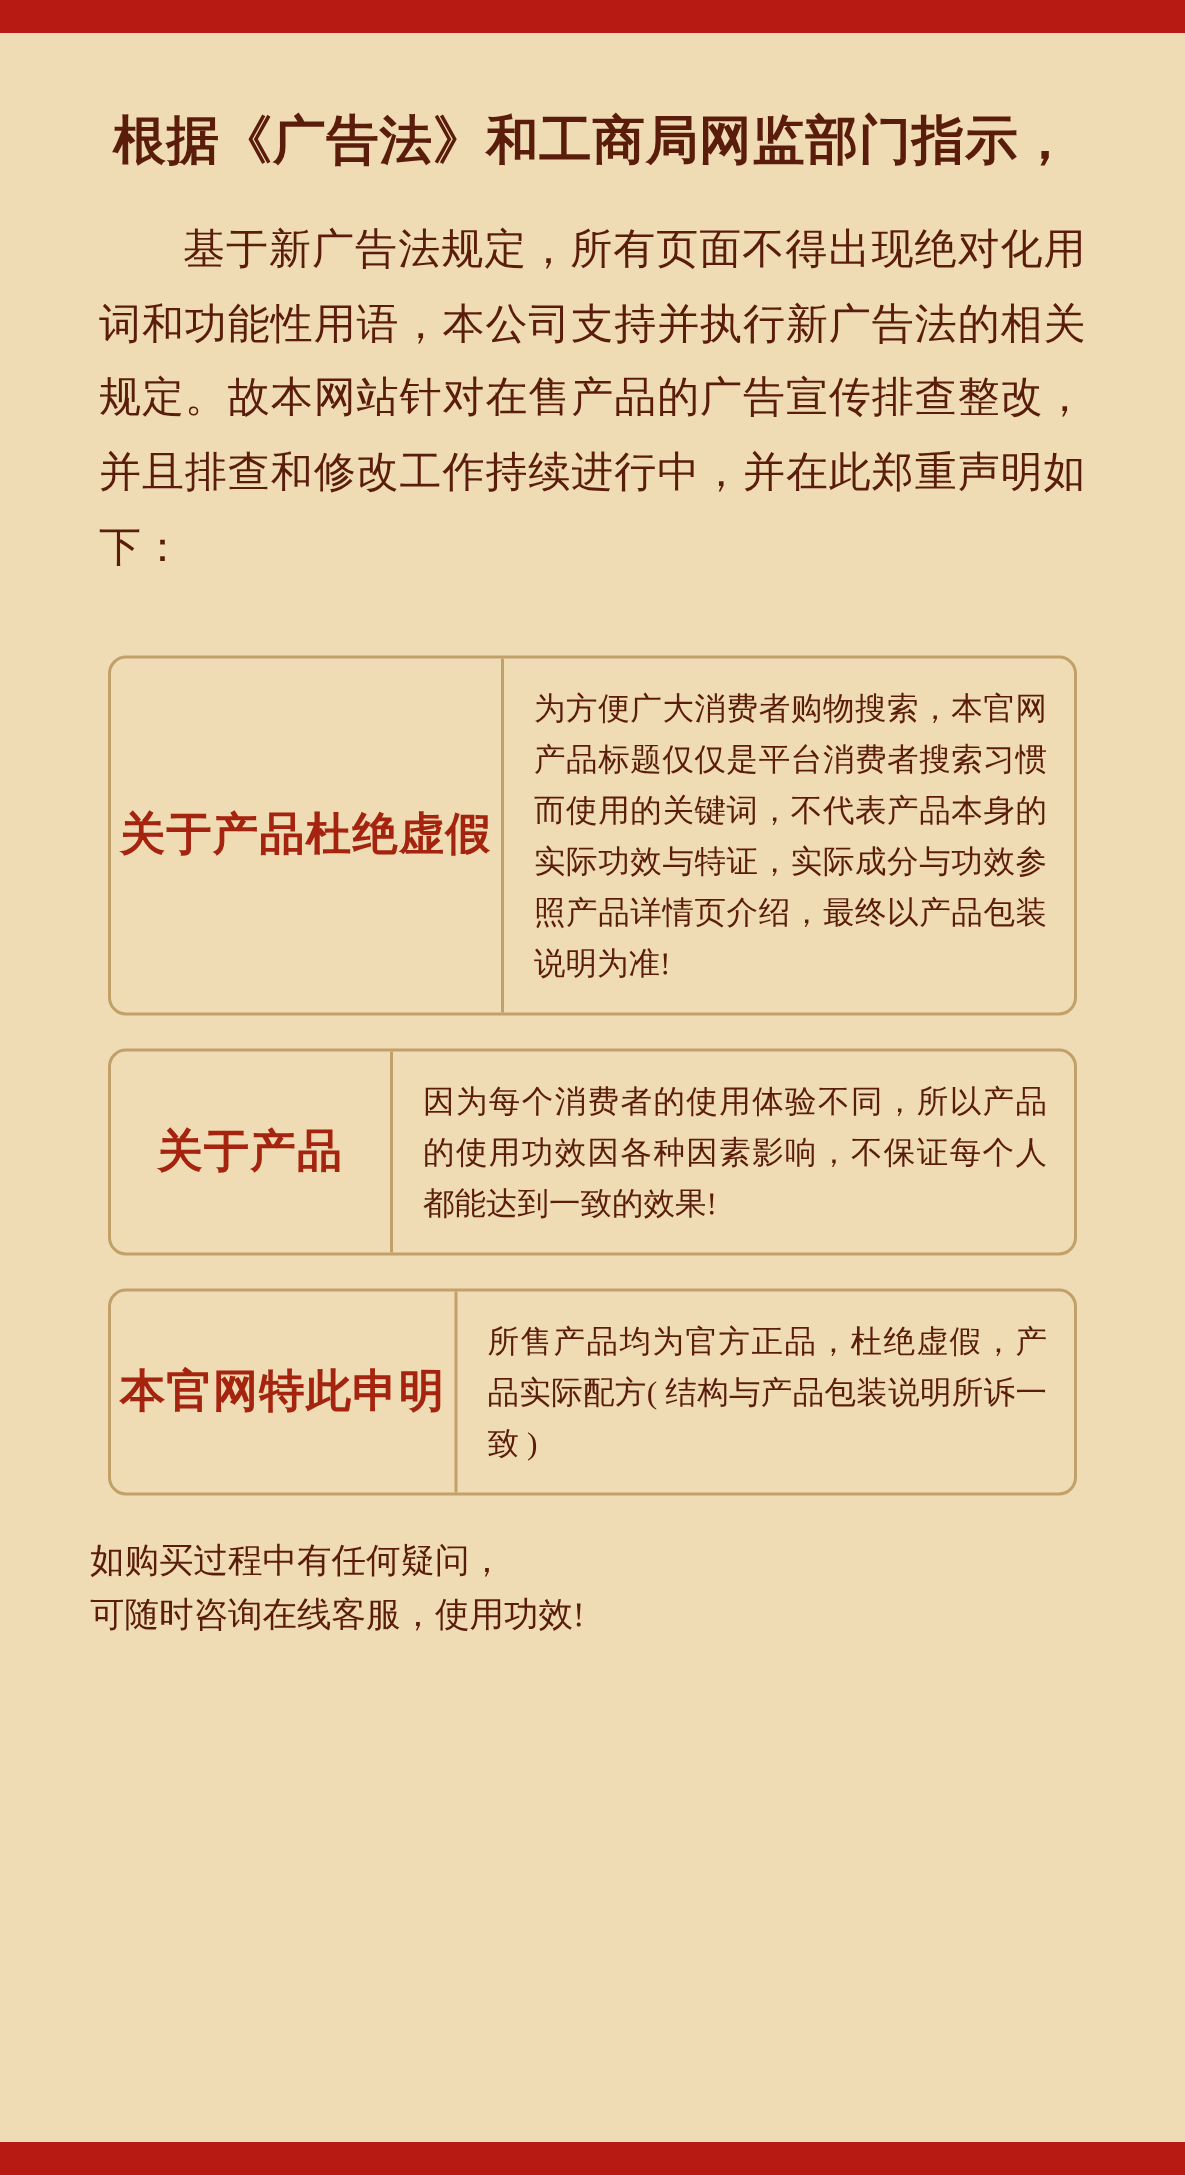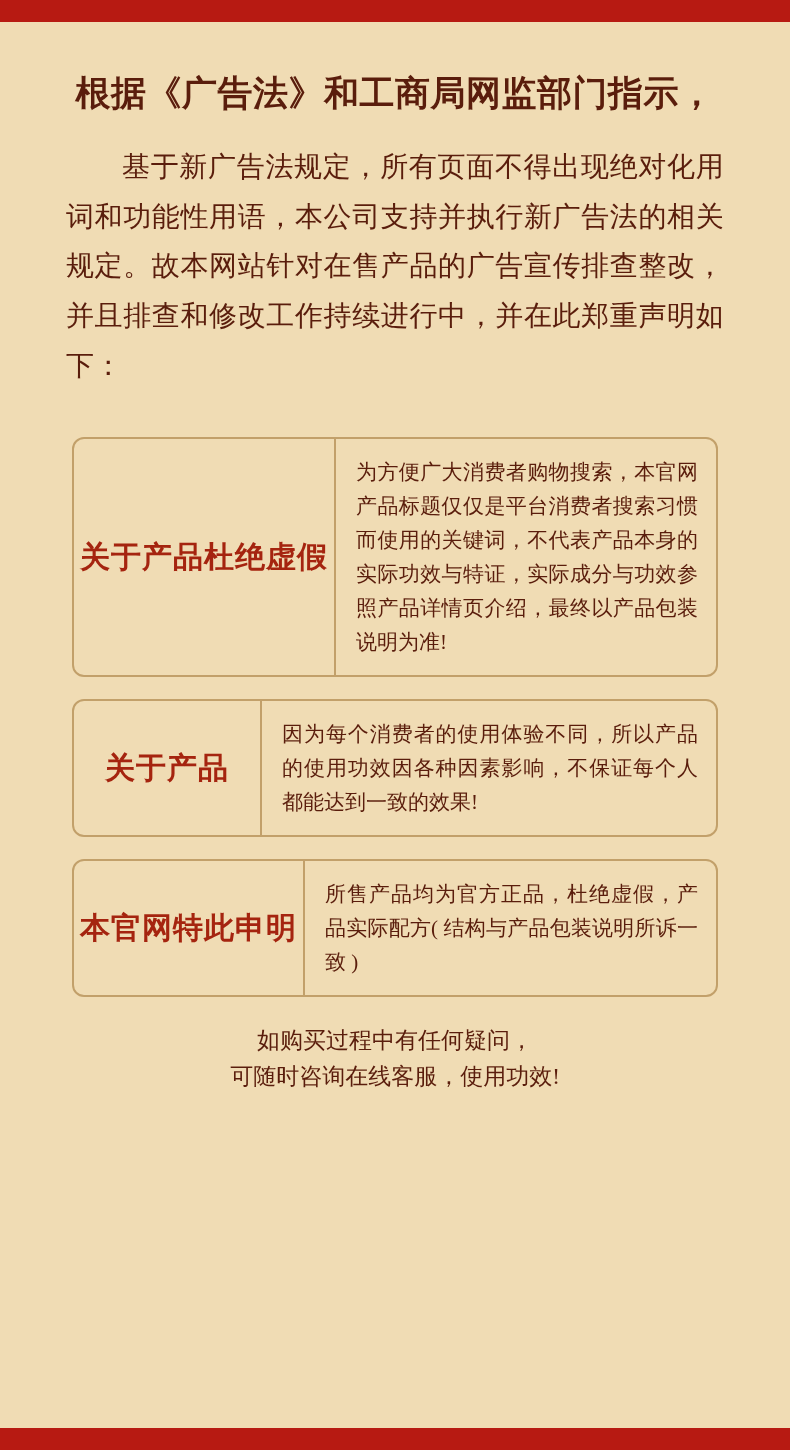--- a/index.html
+++ b/index.html
@@ -107,21 +107,20 @@
     color: #5a1d0c;
     font-size: 21px;
     line-height: 1.62;
     padding: 16px 18px 16px 20px;
     text-align: justify;
     text-justify: inter-ideograph;
     box-sizing: border-box;
   }
   .footer {
     margin-top: 26px;
-    text-align: center;
     color: #5a1d0c;
     font-size: 23px;
     line-height: 1.55;
   }
   .footer span {
     display: block;
   }
 </style>
 </head>
 <body>

